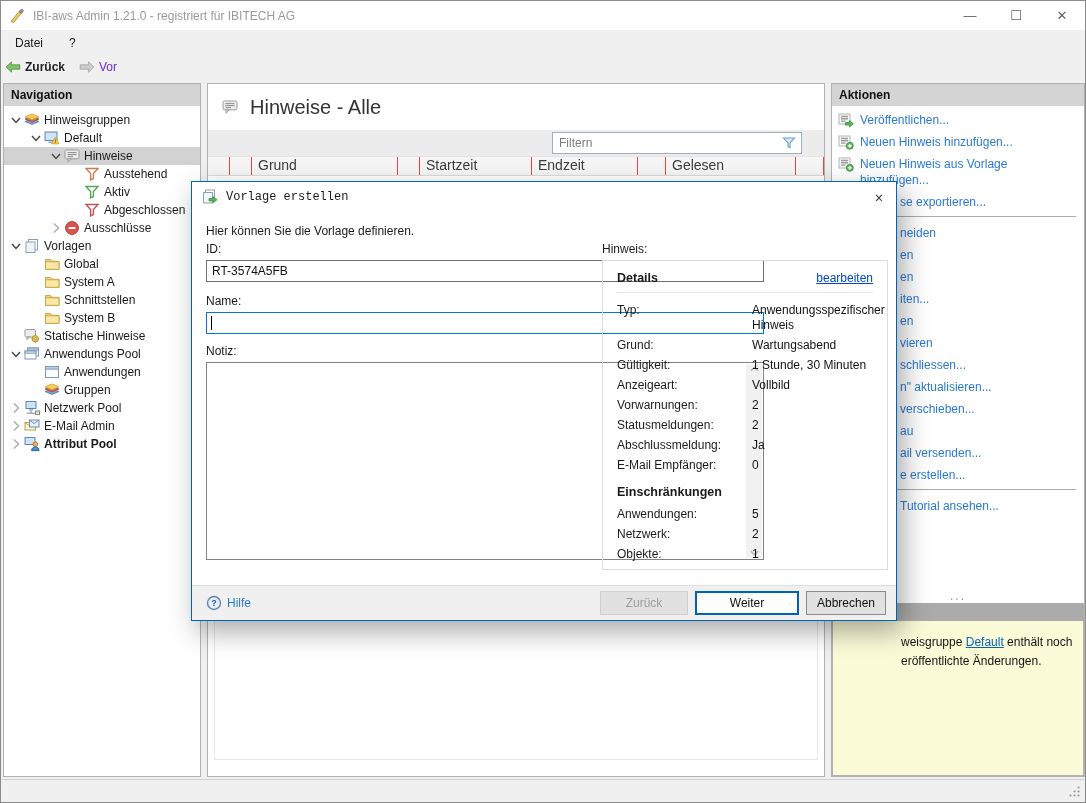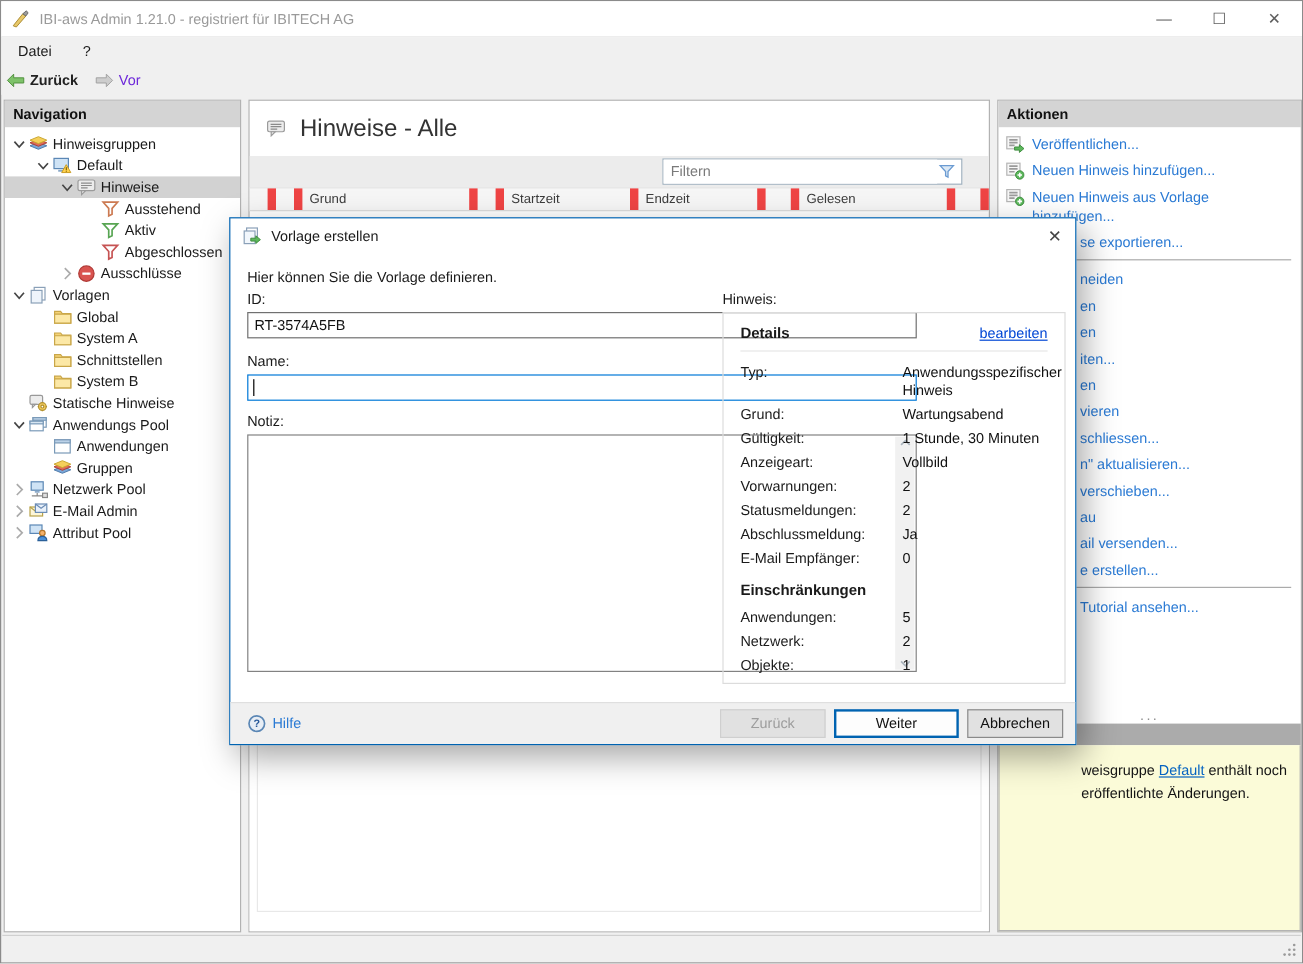--- a/index.html
+++ b/index.html
@@ -45,21 +45,21 @@
   .main-title-row{height:46px;display:flex;align-items:center;padding-left:14px;text-align:right;}
   .big-bubble{width:32px;height:28px;}
   .main-title{font-size:20px;color:#333;margin-left:12px;}
   .filter-bar{height:26px;background:#ececec;display:flex;align-items:center;}
   .filter-box{position:relative;margin-left:344px;width:250px;height:22px;background:#fff;
               border:1px solid #9fb0bd;display:flex;align-items:center;}
   .filter-box input{border:none;outline:none;flex:1;height:100%;padding:0 6px;font:12px "Liberation Sans",sans-serif;color:#333;}
   .filter-box input::placeholder{color:#7a7a7a;}
   .filter-funnel{width:16px;height:16px;margin-right:4px;}
   .thead{height:20px;display:flex;background:#f6f6f6;border-top:1px solid #e3e3e3;border-bottom:1px solid #dcdcdc;}
-  .th{border-right:7px solid #ef4444;display:flex;align-items:center;padding-left:6px;color:#3c3c3c;font-size:11px;}
+  .th{border-right:1px solid #ef4444;display:flex;align-items:flex-start;padding-left:6px;color:#3c3c3c;font-size:14px;}
   .list-area{position:absolute;top:104px;left:0;right:0;bottom:0;background:#fff;}
   .inner-box{position:absolute;left:6px;right:6px;top:6px;bottom:16px;border:1px solid #e8e8e8;
              background:linear-gradient(#f3f3f3,#ffffff 28px);}
 
   
   .act-list{height:453px;overflow:hidden;padding-top:6px;}
   .act-item{display:flex;align-items:flex-start;margin:0 0 6px 0;min-height:16px;cursor:pointer;}
   .act-item .icn{margin-left:6px;margin-top:0;}
   .act-label{color:#2a7ad4;margin-left:6px;line-height:16px;}
   .act-item.wrap .act-label{width:188px;}
@@ -71,21 +71,21 @@
   .notify{flex:1;background:#fbfbd8;border:1px solid #b3b3b3;border-top:none;padding:12px 6px 0 68px;line-height:19px;color:#141414;}
   .notify a{color:#0563c1;text-decoration:underline;cursor:pointer;}
 
   
   .statusbar{position:absolute;left:1px;right:1px;bottom:1px;height:22px;background:#f0f0f0;border-top:1px solid #d0d0d0;}
   .grip{position:absolute;right:3px;bottom:3px;width:13px;height:13px;}
 
   
   .dialog{position:absolute;left:190px;top:180px;width:706px;height:440px;background:#fff;
           border:1px solid #0063b1;box-shadow:6px 10px 26px rgba(0,0,0,.35);}
-  .dlg-title{height:30px;display:flex;align-items:center;padding:0 0 0 10px;}
+  .dlg-title{height:30px;display:flex;align-items:center;padding:0 0 0 10px;font-family:Liberation Mono, monospace;}
   .dlg-title .icn{flex:0 0 16px;}
   .dlg-title-text{margin-left:8px;color:#1a1a1a;}
   .dlg-close{margin-left:auto;width:34px;height:30px;display:flex;align-items:center;justify-content:center;
              color:#444;font-size:14px;cursor:pointer;}
   .dlg-intro{position:absolute;left:14px;top:42px;}
   .fld-label{position:absolute;left:14px;}
   .txt-input{position:absolute;left:14px;width:558px;height:22px;border:1px solid #707070;background:#fff;
              font:12px "Liberation Sans",sans-serif;padding:0 5px;color:#111;outline:none;}
   .txt-input.focused{border:1px solid #0078d7;}
   .caret{position:absolute;left:19px;top:134px;width:1px;height:14px;background:#000;}
@@ -375,21 +375,21 @@
           <span class="icn">
             <svg viewBox="0 0 16 16">
               <rect x="1" y="4.5" width="10.5" height="7.5" fill="#fdf6d8" stroke="#b8a24a"></rect>
               <path d="M1 4.5 6.2 8.4 11.5 4.5" fill="none" stroke="#b8a24a"></path>
               <rect x="5.5" y="2" width="9.5" height="7" fill="#e8f0fa" stroke="#6b8cb5"></rect>
               <path d="M5.5 2l4.7 3.6L15 2" fill="none" stroke="#6b8cb5"></path>
             </svg>
           </span>
           <span class="tree-label">E-Mail Admin</span>
         </div>
-        <div class="tree-row" style="padding-left: 4px;">
+        <div class="tree-row" style="padding-left: 4px; font-weight: bold;">
           <span class="exp icn">
             <svg viewBox="0 0 16 16">
               <polyline points="6,3.5 10.5,8 6,12.5" fill="none" stroke="#ababab" stroke-width="1.4"></polyline>
             </svg>
           </span>
           <span class="icn">
             <svg viewBox="0 0 16 16">
               <rect x="1" y="1.5" width="10" height="7" fill="#cfe3f5" stroke="#5b87b5"></rect>
               <circle cx="11.3" cy="8.2" r="2.3" fill="#f5b26b" stroke="#b5762a"></circle>
               <path d="M7.6 14.6c0-2.3 1.7-3.7 3.7-3.7s3.7 1.4 3.7 3.7z" fill="#4a90d9" stroke="#2a6099"></path>

